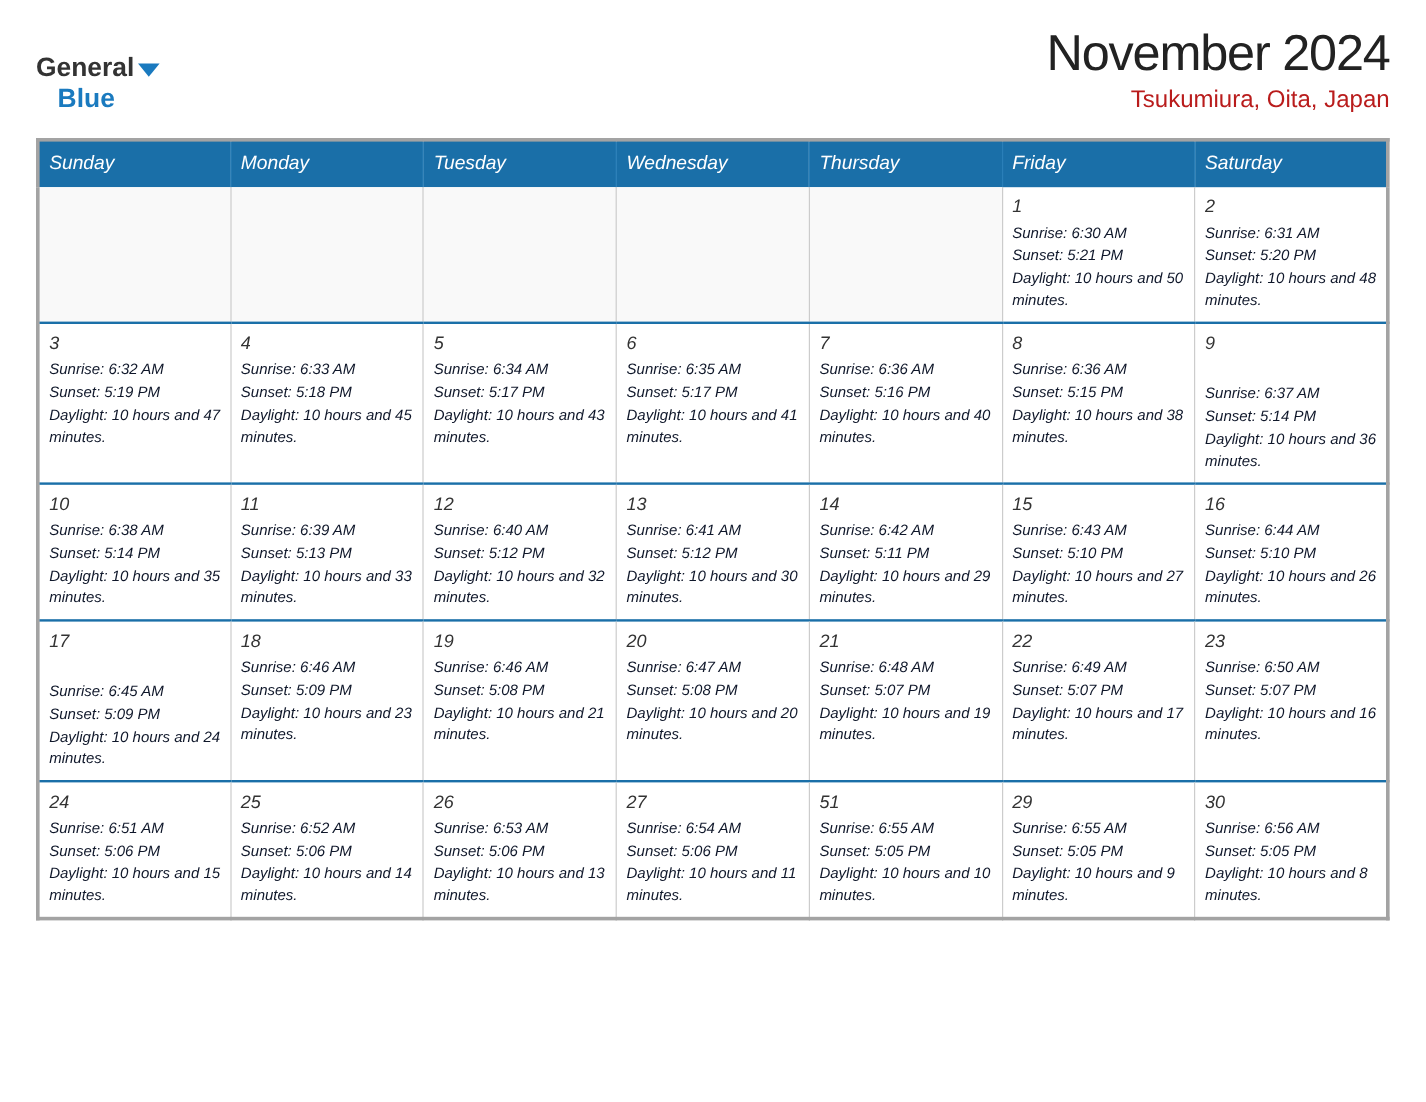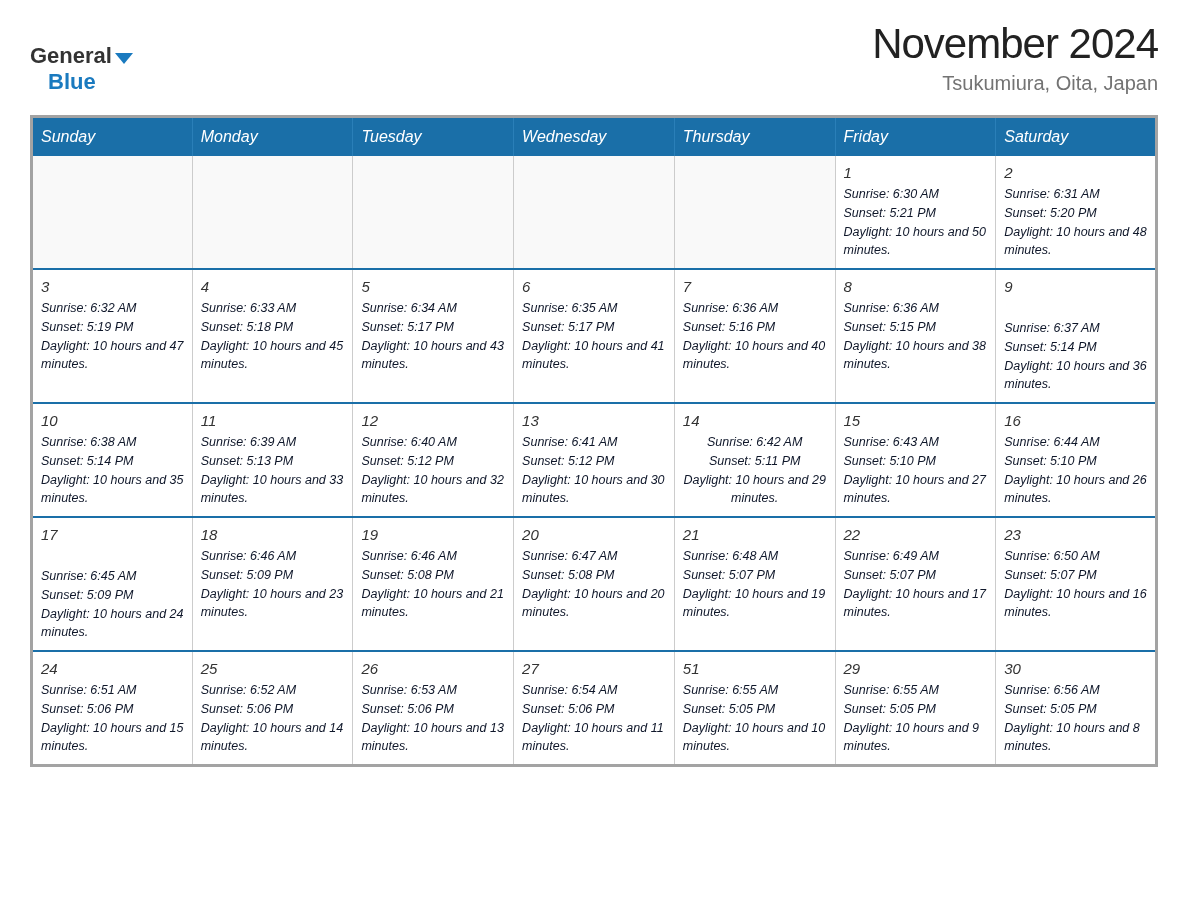--- a/index.html
+++ b/index.html
@@ -30,21 +30,21 @@
     }
     .title-block h1 {
       font-size: 42px;
       font-weight: normal;
       color: #222;
       letter-spacing: -1px;
     }
     .title-block h2 {
       font-size: 20px;
       font-weight: normal;
-      color: #737373;
+      color: #b91c1c;
       margin-top: 4px;
     }
     .calendar {
       width: 100%;
       border-collapse: collapse;
       border: 3px solid #a3a3a3;
       font-style: italic;
     }
     .calendar thead tr th {
       background-color: #1a6fa8;
@@ -205,21 +205,21 @@
 Daylight: 10 hours and 32 minutes.</div>
         </td>
         <td>
           <span class="day-number">13</span>
           <div class="day-info" style="white-space: pre-line;">Sunrise: 6:41 AM
 Sunset: 5:12 PM
 Daylight: 10 hours and 30 minutes.</div>
         </td>
         <td>
           <span class="day-number">14</span>
-          <div class="day-info" style="white-space: pre-line; text-align: center;">Sunrise: 6:42 AM
+          <div class="day-info" style="white-space: pre-line;">Sunrise: 6:42 AM
 Sunset: 5:11 PM
 Daylight: 10 hours and 29 minutes.</div>
         </td>
         <td>
           <span class="day-number">15</span>
           <div class="day-info" style="white-space: pre-line;">Sunrise: 6:43 AM
 Sunset: 5:10 PM
 Daylight: 10 hours and 27 minutes.</div>
         </td>
         <td>

